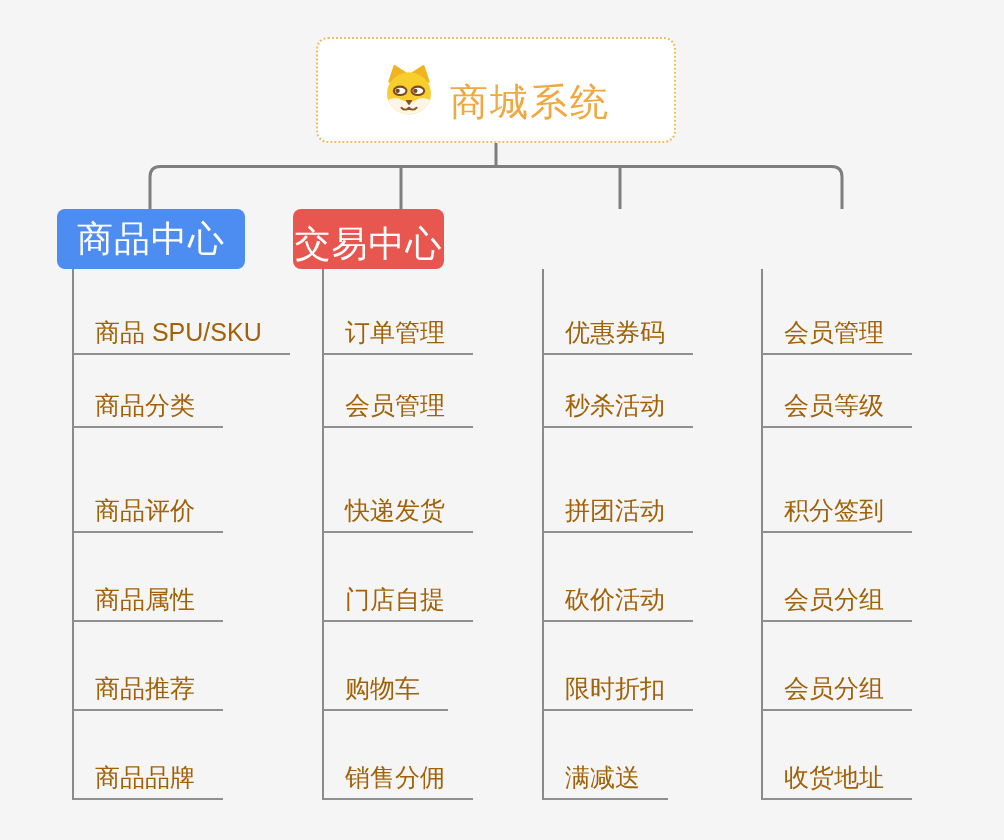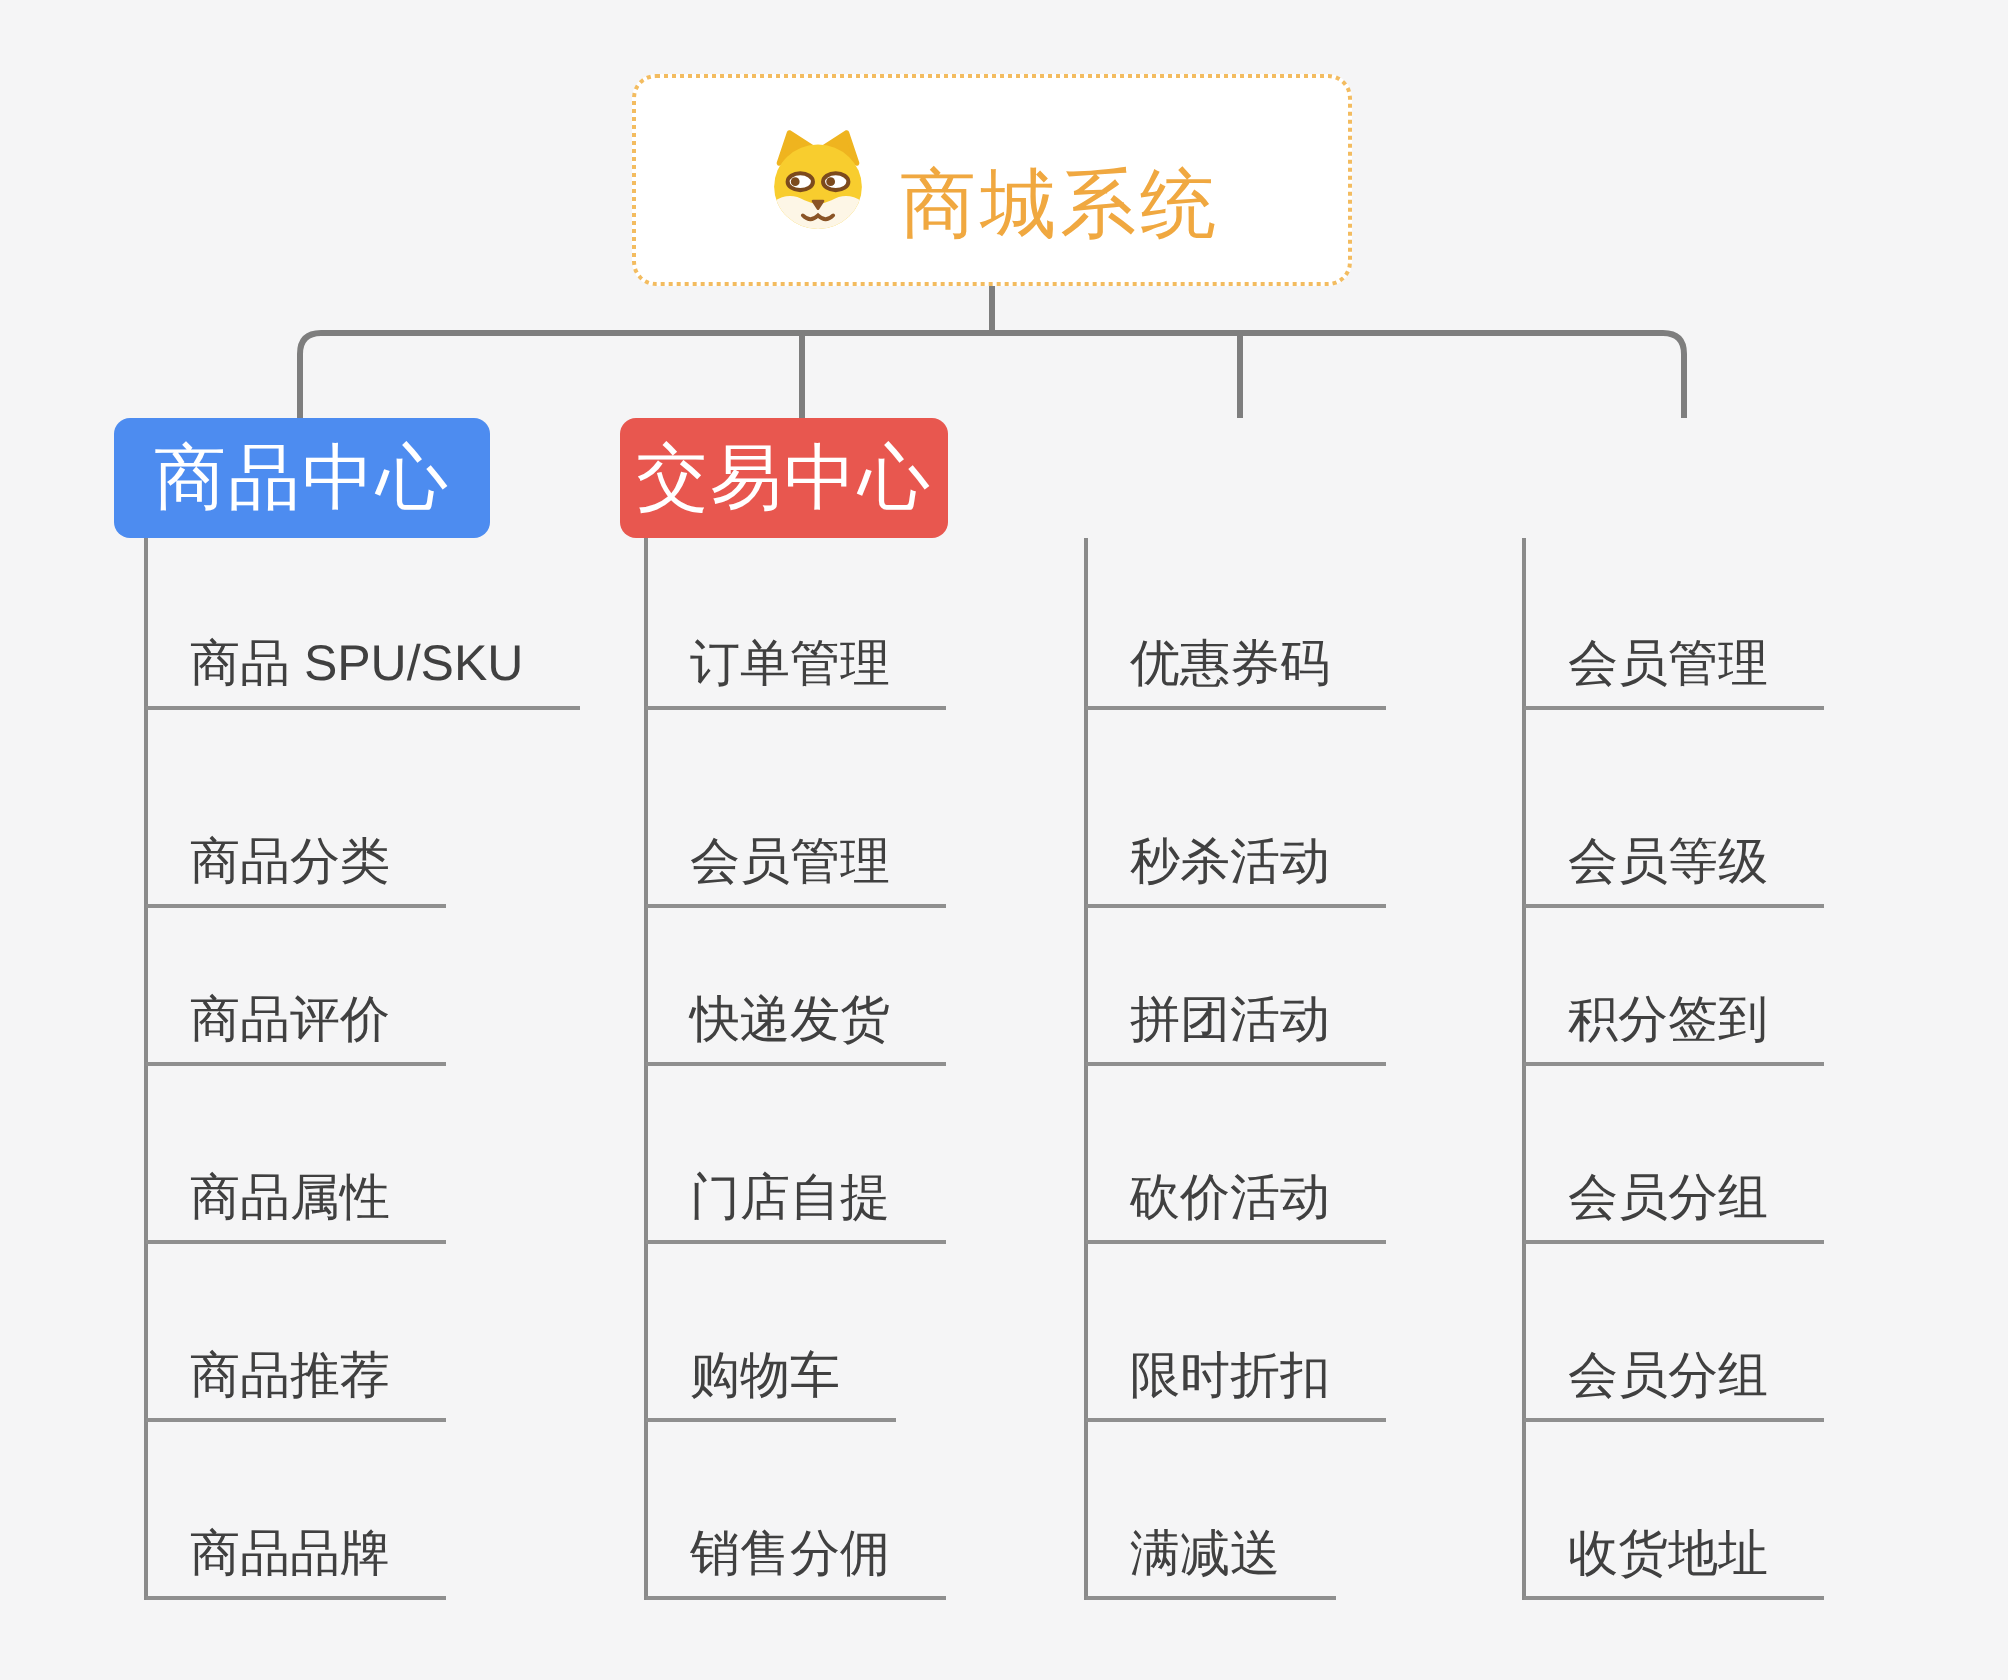--- a/index.html
+++ b/index.html
@@ -42,43 +42,43 @@
     position: absolute; top: 209px; height: 60px;
     border-radius: 8px;
     color: #ffffff; font-size: 36px;
     display: flex; align-items: center; justify-content: center;
     letter-spacing: 1px;
     z-index: 2;
     cursor: pointer;
     box-sizing: border-box;
   }
   .bh-0 { left: 57px;  width: 188px; }
-  .bh-1 { left: 310px; width: 164px; }
+  .bh-1 { left: 293px; width: 151px; align-items: flex-end; }
   .bh-2 { left: 527px; width: 186px; }
   .bh-3 { left: 745px; width: 186px; }
 
   
   .item {
     position: absolute;
     height: 42px; line-height: 42px;
     padding: 0 28px 0 22px;
     border-bottom: 2px solid #8f8f8f;
     font-size: 25px;
-    color: #404040;
+    color: #a16207;
     white-space: nowrap;
     z-index: 2;
     cursor: pointer;
     background: transparent;
   }
   .col-0 .item { left: 73px; }
   .col-1 .item { left: 323px; }
   .col-2 .item { left: 543px; }
   .col-3 .item { left: 762px; }
   .row-0 { top: 311px; }
-  .row-1 { top: 410px; }
+  .row-1 { top: 384px; }
   .row-2 { top: 489px; }
   .row-3 { top: 578px; }
   .row-4 { top: 667px; }
   .row-5 { top: 756px; }
 </style>
 </head>
 <body>
 
 <div id="canvas">
 

